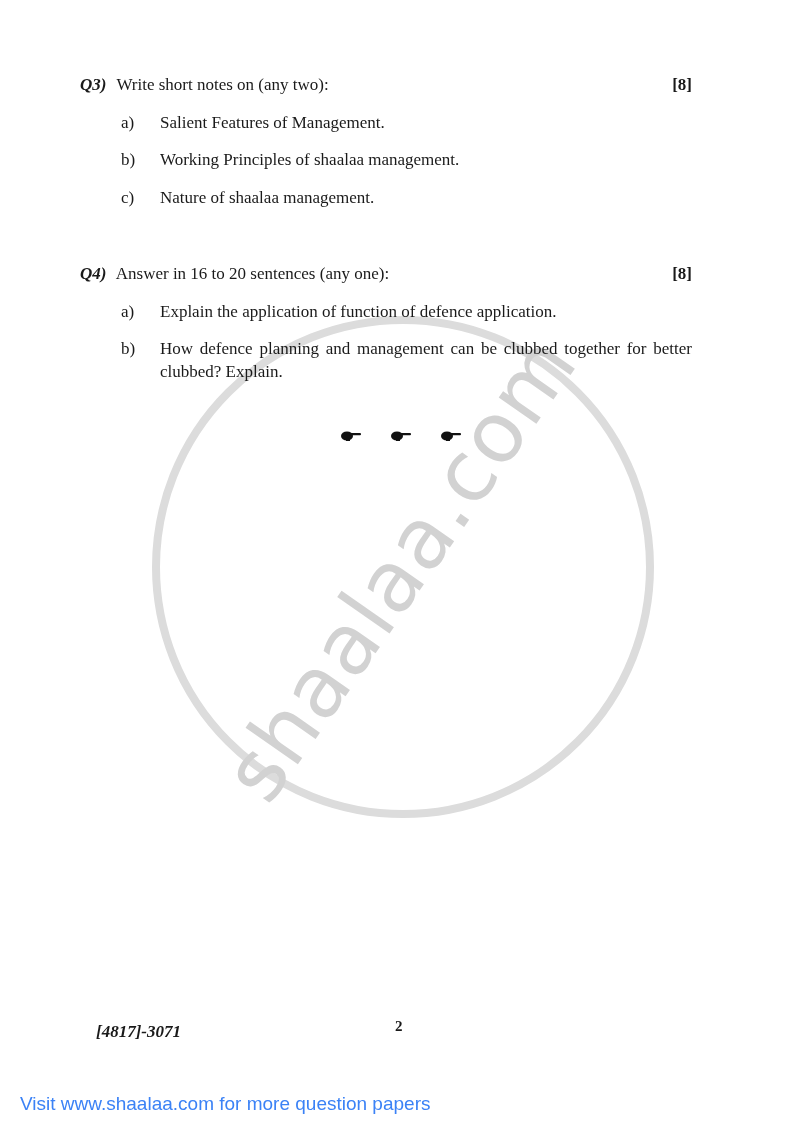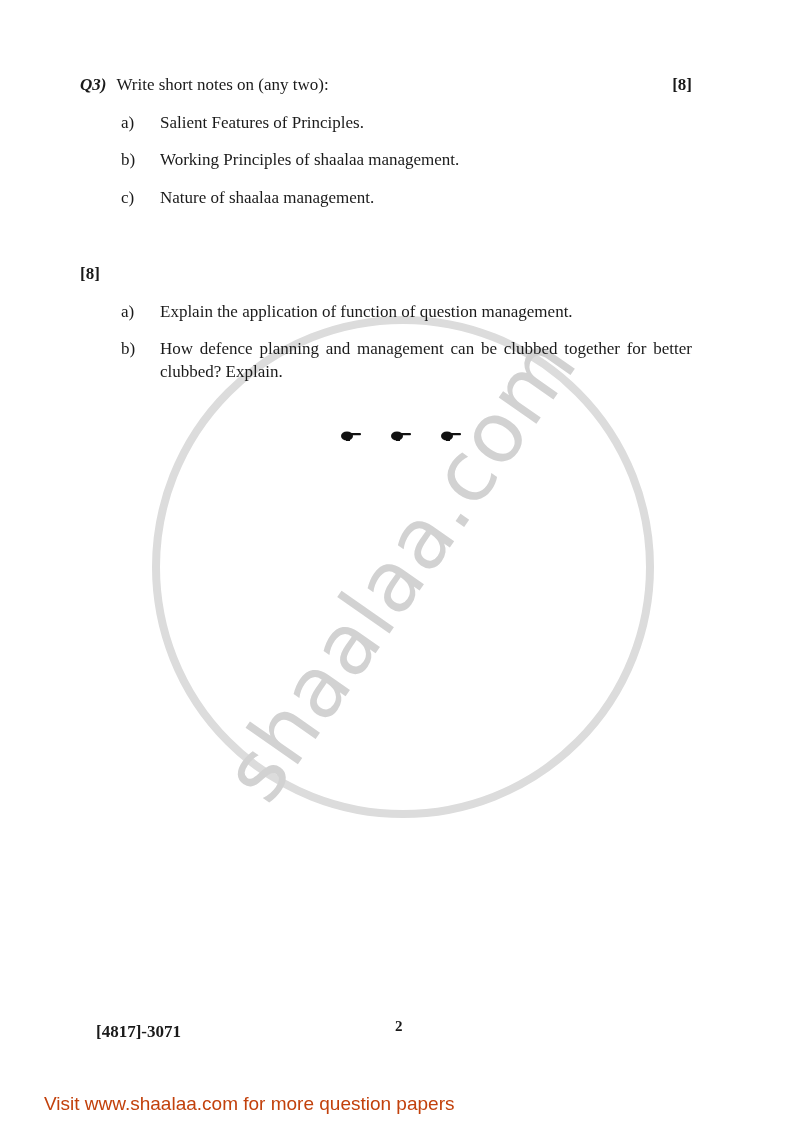--- a/index.html
+++ b/index.html
@@ -20,63 +20,67 @@
     .marks { font-weight: bold; }
     .opt { display: flex; margin-left: 41px; font-size: 17px; line-height: 23px; }
     .opt-label { width: 39px; flex: none; }
     .opt-text { flex: 1; text-align: justify; text-align-last: left; }
     .opt-text.spread { text-align: justify; }
 
     .pointers { position: absolute; top: 428px; left: 340px; display: flex; gap: 28px; }
     .pointer { width: 22px; height: 14px; position: relative; }
     .pointer svg { display: block; }
 
-    .footer-code { position: absolute; left: 96px; top: 1022px; font-weight: bold; font-size: 17px; }
+    .footer-code { position: absolute; left: 96px; top: 1022px; font-weight: bold; font-size: 17px; font-style: italic; }
     .footer-page { position: absolute; left: 395px; top: 1018px; font-weight: bold; font-size: 15px; }
 
     .visit { position: absolute; left: 20px; top: 1093px; font-family: "Liberation Sans", sans-serif;
-             font-size: 19px; color: #c2410c; margin-left: 24px; }
+             font-size: 19px; color: #3b82f6; }
   </style>
 </head>
 <body>
 
 <div class="page">
 
   <div class="wm-circle"></div>
   <div class="wm-text">shaalaa.com</div>
 
   <div class="q" style="top:75px;">
     <div class="q-head">
       <div>
         <span class="q-num">Q3)</span>
         <span>Write short notes on (any two):</span>
       </div>
       <span class="marks">[8]</span>
     </div>
     <div class="opt" style="margin-top:16px;">
       <span class="opt-label">a)</span>
-      <span class="opt-text">Salient Features of Principles.</span>
+      <span class="opt-text">Salient Features of Management.</span>
     </div>
     <div class="opt" style="margin-top:14px;">
       <span class="opt-label">b)</span>
       <span class="opt-text">Working Principles of shaalaa management.</span>
     </div>
     <div class="opt" style="margin-top:15px;">
       <span class="opt-label">c)</span>
       <span class="opt-text">Nature of shaalaa management.</span>
     </div>
   </div>
 
   <div class="q" style="top:264px;">
     <div class="q-head">
+      <div>
+        <span class="q-num">Q4)</span>
+        <span>Answer in 16 to 20 sentences (any one):</span>
+      </div>
       <span class="marks">[8]</span>
     </div>
     <div class="opt" style="margin-top:16px;">
       <span class="opt-label">a)</span>
-      <span class="opt-text">Explain the application of function of question management.</span>
+      <span class="opt-text">Explain the application of function of defence application.</span>
     </div>
     <div class="opt" style="margin-top:14px;">
       <span class="opt-label">b)</span>
       <span class="opt-text spread">How defence planning and management can be clubbed together for better clubbed? Explain.</span>
     </div>
   </div>
 
   <div class="pointers">
     <span class="pointer">
       <svg width="22" height="14" viewBox="0 0 22 14">

